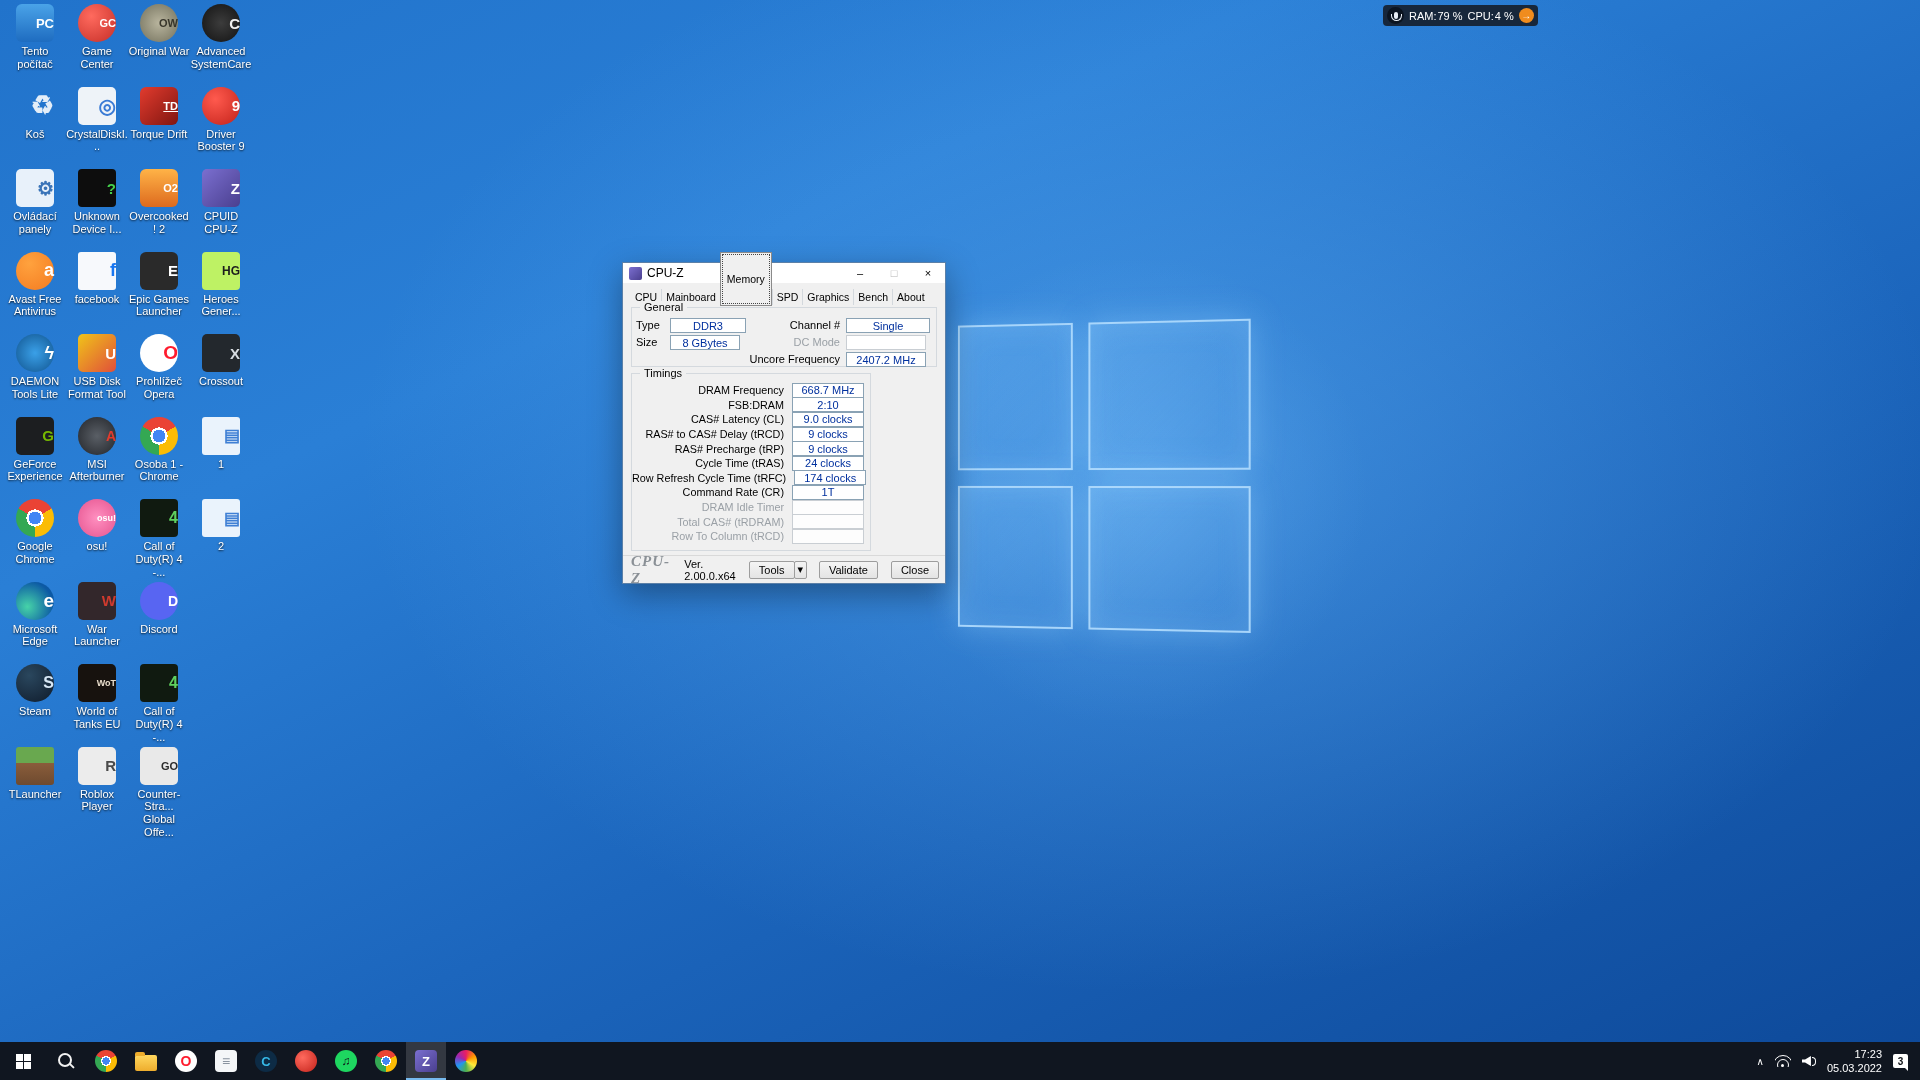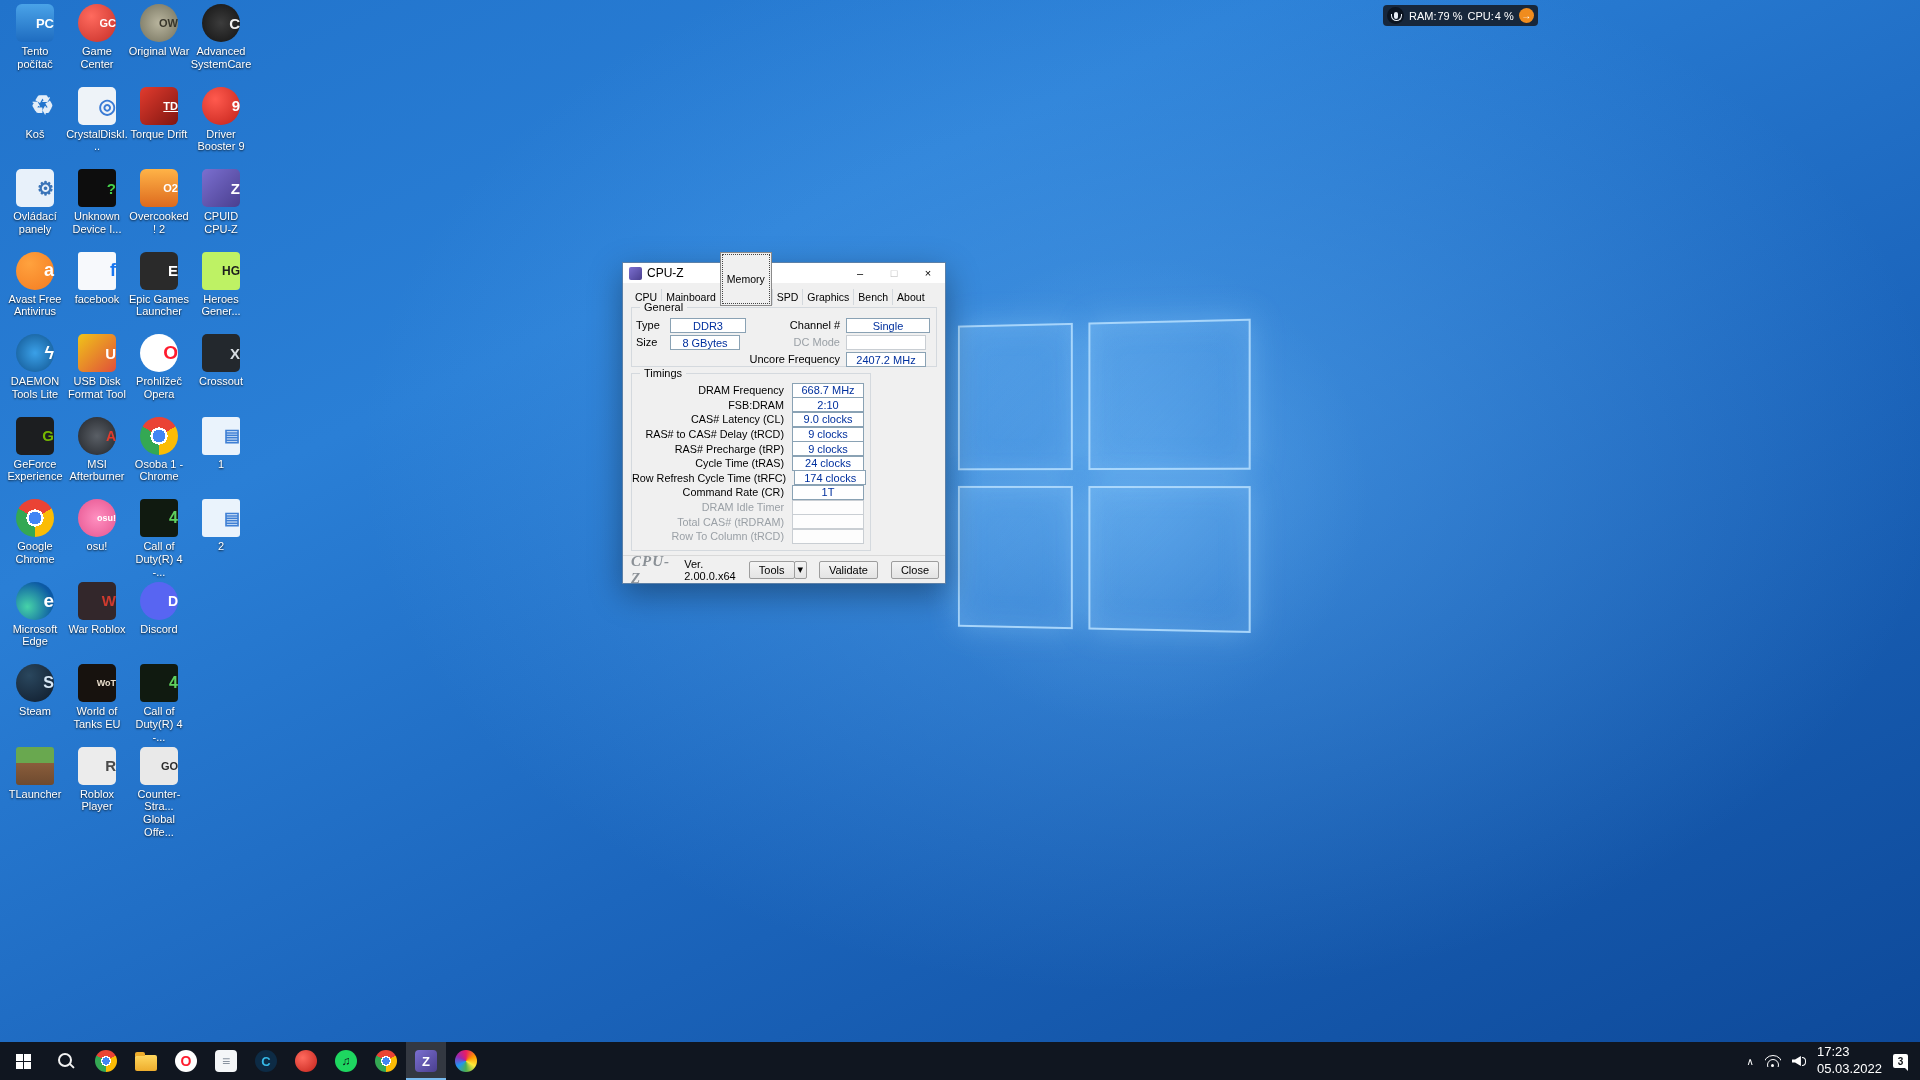--- a/index.html
+++ b/index.html
@@ -103,21 +103,21 @@
   .tray-chevron{font-size:10px;cursor:pointer}
   .wifi{position:relative;width:16px;height:12px;overflow:hidden;cursor:pointer}
   .wifi i{position:absolute;border:1.5px solid #fff;border-radius:50%;box-sizing:border-box}
   .wifi .a1{left:-2px;top:0;width:20px;height:20px}
   .wifi .a2{left:2px;top:4px;width:12px;height:12px}
   .wifi .dot{left:6.5px;top:9px;width:3px;height:3px;background:#fff;border:none;border-radius:50%}
   .spk{display:flex;align-items:center;gap:1px;cursor:pointer}
   .spk-body{width:9px;height:10px;background:#fff;
     clip-path:polygon(0% 35%,35% 35%,100% 0%,100% 100%,35% 65%,0% 65%)}
   .spk-wave{width:4px;height:9px;border:1.5px solid #fff;border-left:0;border-radius:0 9px 9px 0;box-sizing:border-box}
-  .clock{font-size:13px;line-height:1.3;text-align:left;cursor:pointer}
+  .clock{font-size:11px;line-height:1.3;text-align:right;cursor:pointer}
   .ac{width:15px;height:14px;background:#fff;border-radius:2px;position:relative;display:flex;
     align-items:center;justify-content:center;font-size:10px;color:#0b0f14;font-weight:bold;cursor:pointer}
   .ac::after{content:"";position:absolute;right:0;bottom:-3px;border:3px solid transparent;
     border-top-color:#fff;border-right-color:#fff}
 
   
   .perf{position:absolute;left:1383px;top:5px;height:21px;background:rgba(22,31,46,.92);
     border-radius:4px;display:flex;align-items:center;gap:5px;padding:0 4px;color:#fff;
     font-size:11px;z-index:7}
   .mic-wrap{width:17px;height:17px;border-radius:50%;background:#0b1420;display:flex;
@@ -342,21 +342,21 @@
       <div class="dicon-tile" style="background: radial-gradient(circle at 30% 65%, rgb(70, 211, 168), rgb(12, 89, 164) 72%); color: rgb(255, 255, 255); border-radius: 50%; font-size: 19px;">
         <span>e</span>
       </div>
       <div class="dicon-label">Microsoft Edge</div>
     </div>
 
     <div class="dicon" style="grid-area: 8 / 2;">
       <div class="dicon-tile" style="background: rgb(51, 39, 43); color: rgb(207, 58, 46); border-radius: 5px; font-size: 15px;">
         <span>W</span>
       </div>
-      <div class="dicon-label">War Roblox</div>
+      <div class="dicon-label">War Launcher</div>
     </div>
 
     <div class="dicon" style="grid-area: 8 / 3;">
       <div class="dicon-tile" style="background: rgb(88, 101, 242); color: rgb(255, 255, 255); border-radius: 50%; font-size: 14px;">
         <span>D</span>
       </div>
       <div class="dicon-label">Discord</div>
     </div>
 
     <div class="dicon" style="grid-area: 9 / 1;">

